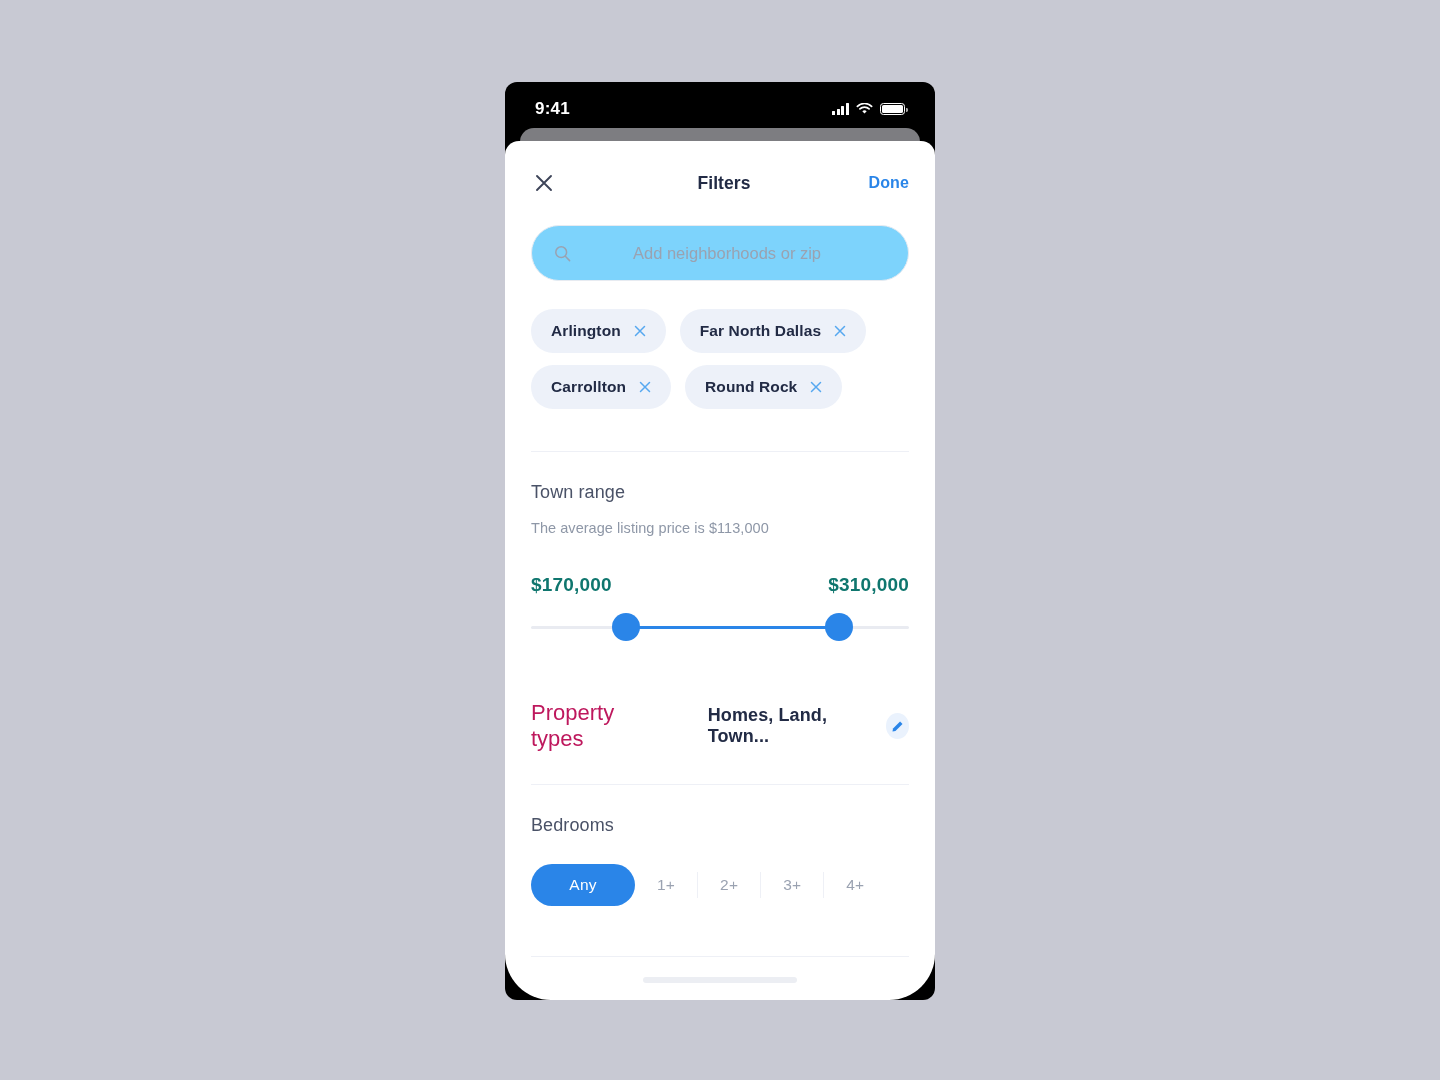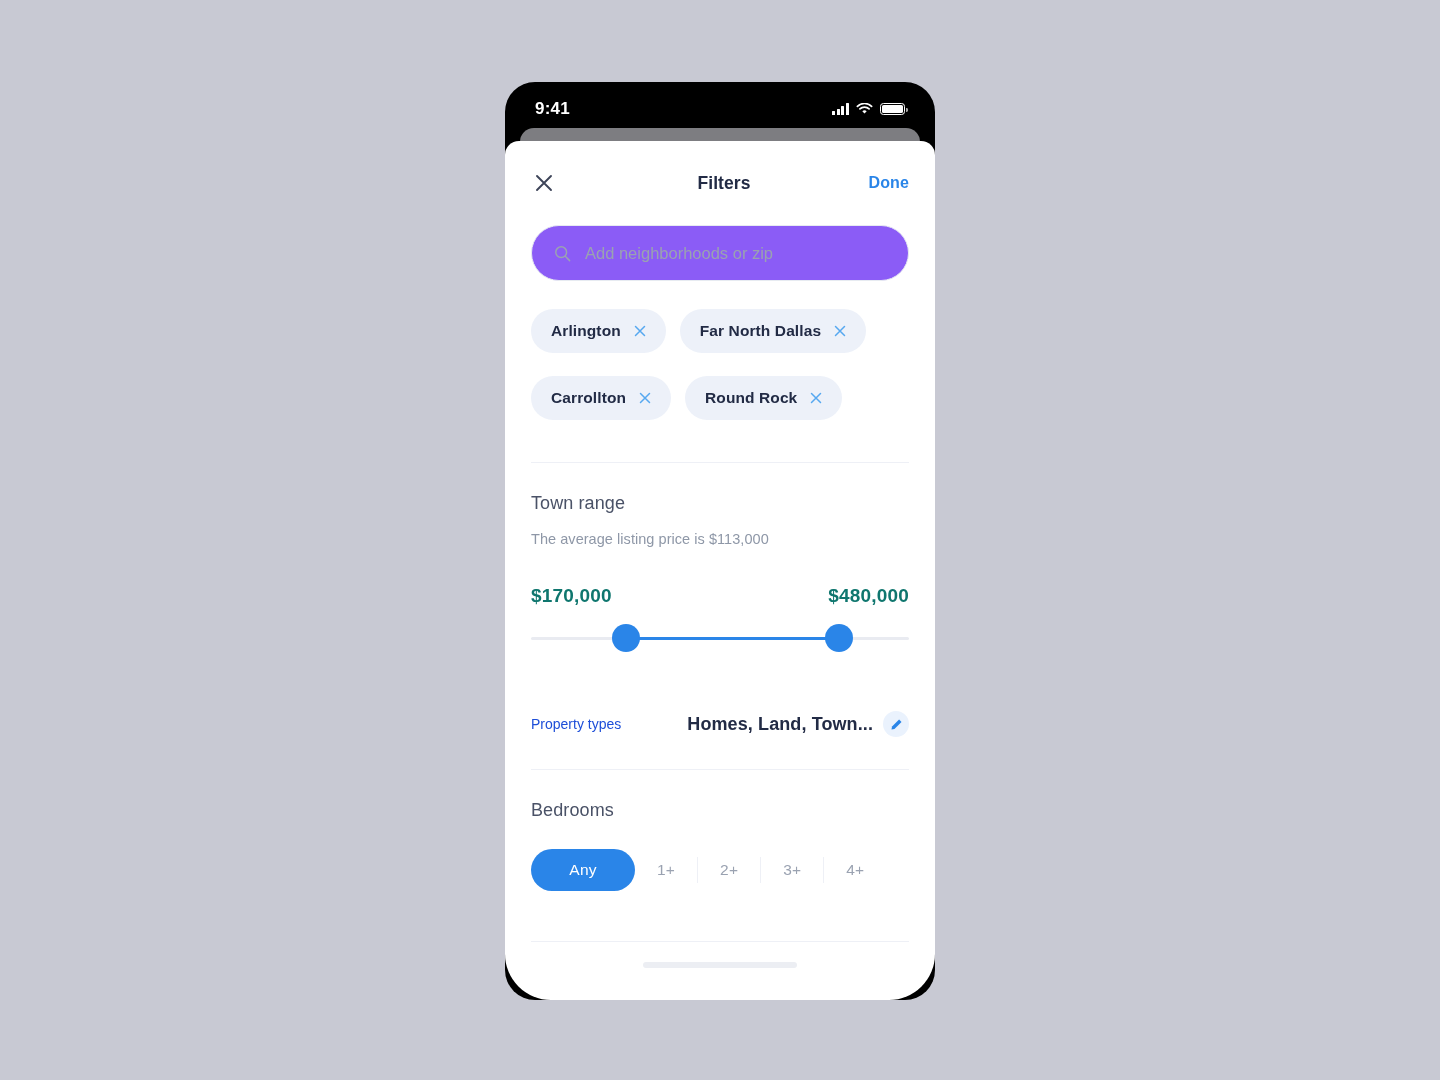--- a/index.html
+++ b/index.html
@@ -17,21 +17,21 @@
   }
 
   
   .phone {
     position: absolute;
     left: 505px;
     top: 82px;
     width: 430px;
     height: 918px;
     background: #000000;
-    border-radius: 30px;
+    border-radius: 12px;
     overflow: hidden;
   }
 
   
   .status-bar {
     position: absolute;
     top: 0; left: 0;
     width: 430px;
     height: 46px;
     display: flex;
@@ -141,39 +141,40 @@
   
   .search-wrap { padding: 0 26px; }
   .search-box {
     height: 56px;
     border: 1px solid #e7ebf1;
     border-radius: 28px;
     display: flex;
     align-items: center;
     padding: 0 22px;
     box-sizing: border-box;
-    background: #8b5cf6;
+    background: #7dd3fc;
+    gap: 48px;
   }
   .search-icon { margin-right: 12px; display: flex; align-items: center; }
   .search-input {
     border: none;
     outline: none;
     flex: 1;
     font-family: "Liberation Sans", sans-serif;
     font-size: 16.5px;
     color: #222b45;
     background: transparent;
   }
   .search-input::placeholder { color: #9aa2b1; }
 
   
   .chips {
     display: flex;
     flex-wrap: wrap;
-    gap: 23px 14px;
+    gap: 12px 14px;
     padding: 28px 26px 0 26px;
     text-align: right;
   }
   .chip {
     background: #edf1f9;
     border-radius: 22px;
     height: 44px;
     display: flex;
     align-items: center;
     padding: 0 20px;
@@ -250,22 +251,22 @@
     cursor: pointer;
   }
 
   
   .prop-row {
     display: flex;
     align-items: center;
     justify-content: space-between;
   }
   .prop-label {
-    font-size: 14px;
-    color: #1d4ed8;
+    font-size: 22px;
+    color: #be185d;
   }
   .prop-value-wrap {
     display: flex;
     align-items: center;
     cursor: pointer;
     margin-left: 48px;
   }
   .prop-value {
     font-size: 18px;
     font-weight: bold;
@@ -414,21 +415,21 @@
     </div>
 
     <div class="divider" style="margin-top:42px;"></div>
 
     <div class="section" style="padding-top:30px;">
       <div class="section-title">Town range</div>
       <div class="section-sub" style="margin-top:17px;">The average listing price is $113,000</div>
 
       <div class="price-row" style="margin-top:38px;">
         <span class="price-val">$170,000</span>
-        <span class="price-val">$480,000</span>
+        <span class="price-val">$310,000</span>
       </div>
 
       <div class="slider">
         <div class="slider-track"></div>
         <div class="slider-fill" id="slider-fill" style="left: 94.5px; width: 213.5px;"></div>
         <div class="thumb" id="thumb-min" style="left: 80.5px;"></div>
         <div class="thumb" id="thumb-max" style="left: 294px;"></div>
       </div>
     </div>
 

